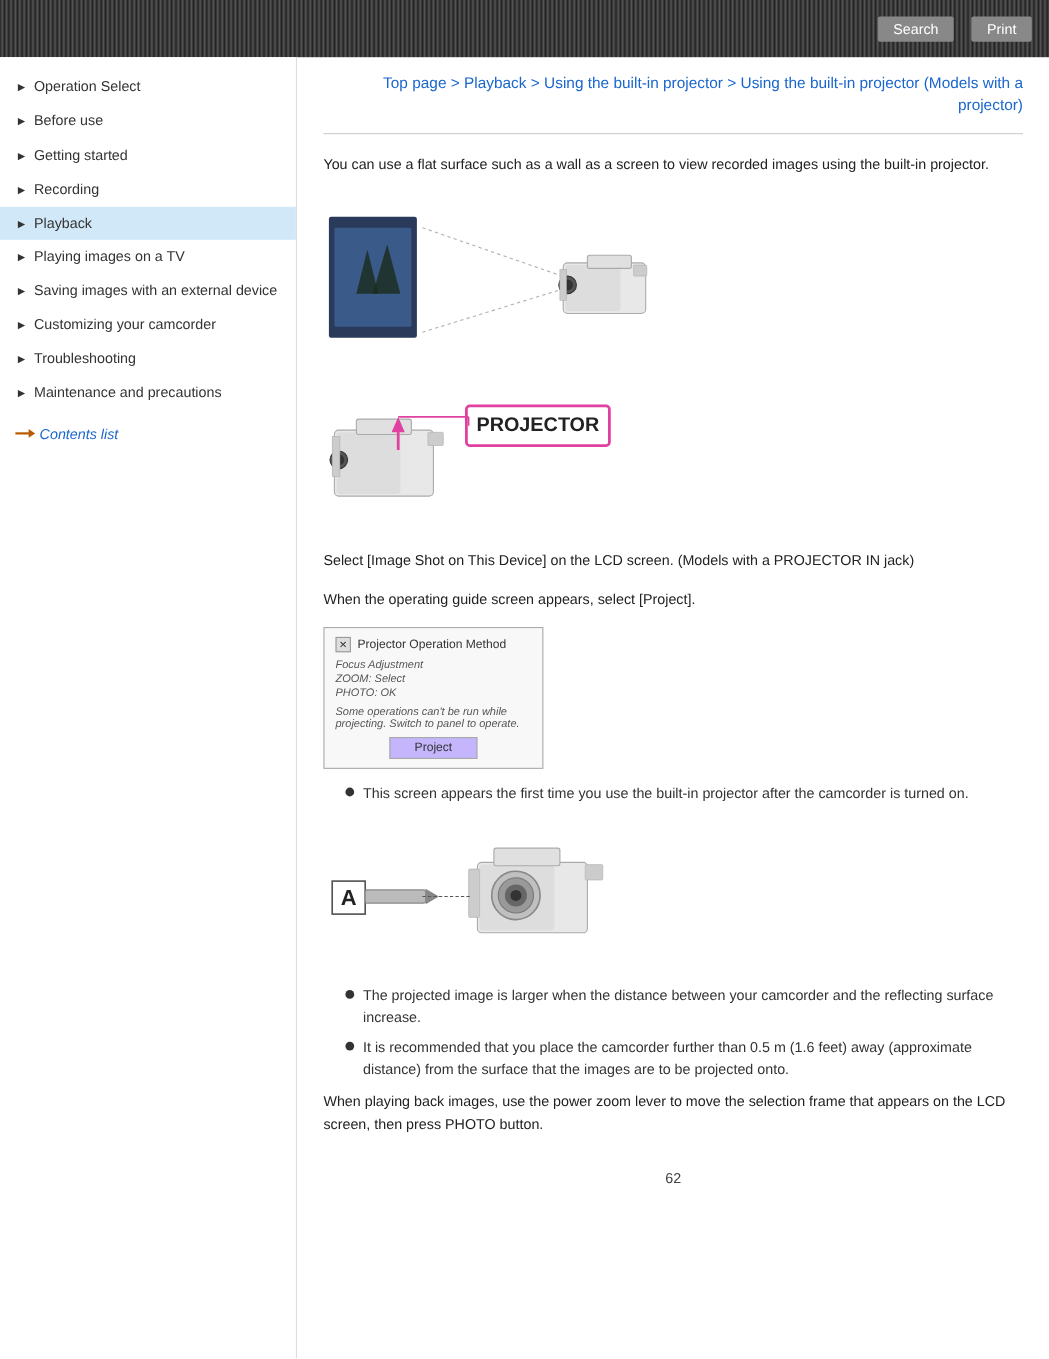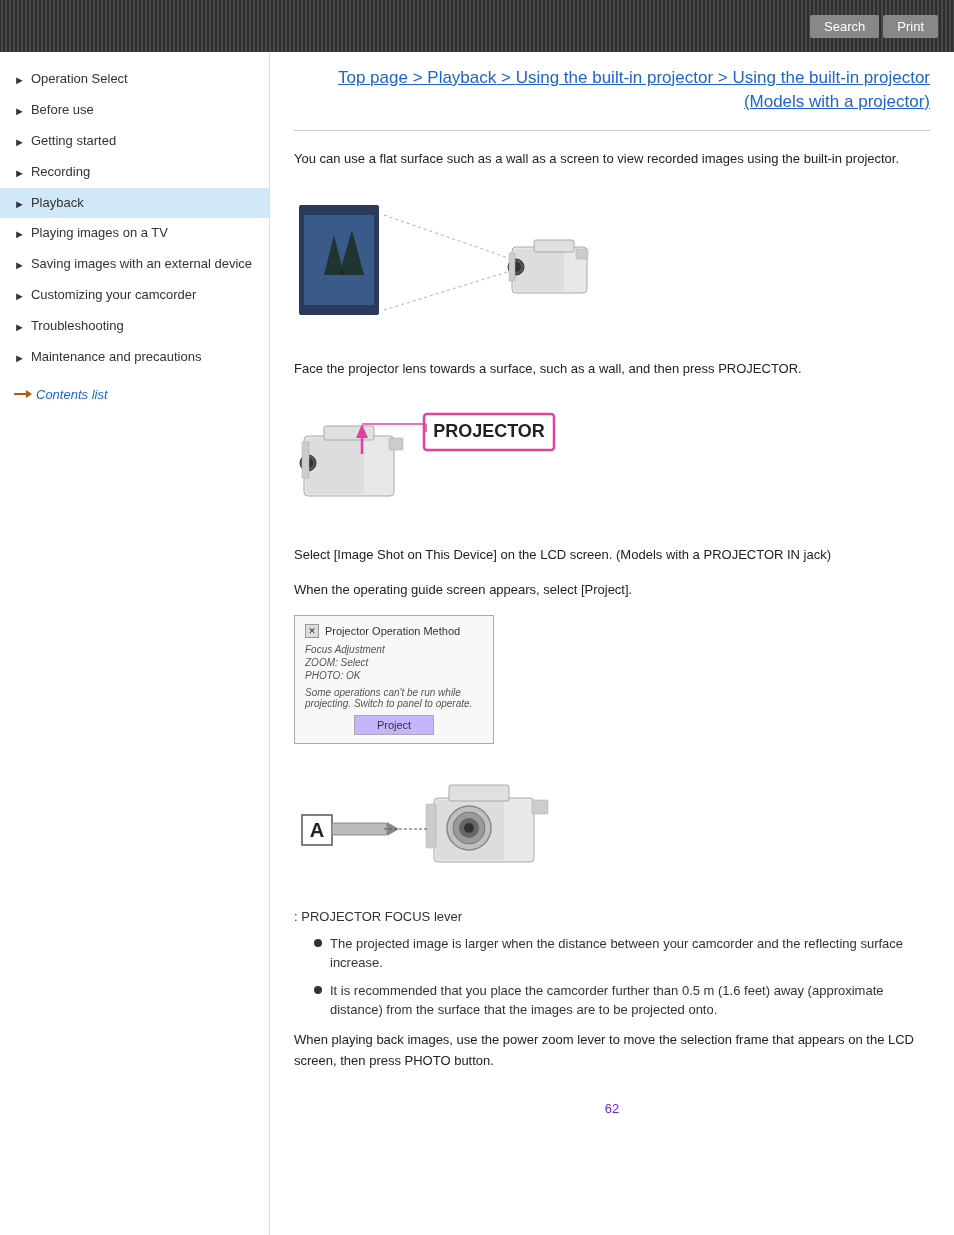--- a/index.html
+++ b/index.html
@@ -16,21 +16,21 @@
     .header-bar {
       background: repeating-linear-gradient(
         90deg,
         #222 0px, #555 2px, #222 4px
       );
       height: 52px;
       display: flex;
       align-items: center;
       justify-content: flex-end;
       padding-right: 16px;
-      gap: 4px;
+      gap: 16px;
     }
     .header-btn {
       background: #888;
       color: #fff;
       border: none;
       padding: 4px 14px;
       font-size: 13px;
       cursor: pointer;
       border-radius: 2px;
     }
@@ -110,25 +110,24 @@
     
     .content {
       flex: 1;
       padding: 14px 24px 40px 24px;
       overflow: hidden;
     }
 
     
     .breadcrumb {
       color: #1a66cc;
-      font-size: 17px;
+      font-size: 14px;
       margin-bottom: 16px;
       text-align: right;
       line-height: 1.4;
-      text-decoration: underline;
     }
     .breadcrumb a { color: #1a66cc; text-decoration: none; }
 
     
     .divider {
       border: none;
       border-top: 1px solid #ccc;
       margin: 14px 0 18px 0;
     }
 
@@ -208,21 +207,21 @@
     .focus-label {
       font-size: 13px;
       margin: 8px 0 10px 0;
     }
 
     
     .page-number {
       text-align: center;
       margin-top: 30px;
       font-size: 13px;
-      color: #6d28d9;
+      color: #404040;
     }
 
     
     .svg-diagram { display: block; margin: 16px 0; }
   </style>
 </head>
 <body>
 
 <div class="header-bar">
   <button class="header-btn">Search</button>
@@ -309,21 +308,20 @@
         <circle cx="222" cy="82" r="5" fill="#333"></circle>
 
         <rect x="215" y="68" width="6" height="28" fill="#ccc" stroke="#aaa" stroke-width="0.5"></rect>
 
         <rect x="240" y="55" width="40" height="12" fill="#e0e0e0" stroke="#aaa" stroke-width="1" rx="2"></rect>
 
         <rect x="282" y="64" width="12" height="10" fill="#ccc" stroke="#aaa" stroke-width="0.5" rx="1"></rect>
       </svg>
     </div>
 
-    <p class="content-text">Face the projector lens towards a surface, such as a wall, and then press PROJECTOR.</p>
 
     <div class="svg-diagram">
       <svg width="300" height="130" viewBox="0 0 300 130">
 
         <rect x="10" y="40" width="90" height="60" fill="#e8e8e8" stroke="#aaa" stroke-width="1" rx="4"></rect>
         <rect x="12" y="42" width="58" height="56" fill="#ddd" rx="3"></rect>
 
         <circle cx="14" cy="67" r="8" fill="#555" stroke="#333" stroke-width="1"></circle>
         <circle cx="14" cy="67" r="5" fill="#333"></circle>
 
@@ -352,20 +350,26 @@
         <div class="dialog-close">✕</div>
         <span class="dialog-title-text">Projector Operation Method</span>
       </div>
       <div class="dialog-line">Focus Adjustment</div>
       <div class="dialog-line">ZOOM: Select</div>
       <div class="dialog-line">PHOTO: OK</div>
       <div class="dialog-note">Some operations can't be run while projecting. Switch to panel to operate.</div>
       <div class="dialog-btn">Project</div>
     </div>
 
+    <div class="bullet-list">
+      <div class="bullet-item">
+        <div class="bullet-dot"></div>
+        <span>This screen appears the first time you use the built-in projector after the camcorder is turned on.</span>
+      </div>
+    </div>
 
 
     <div class="svg-diagram">
       <svg width="300" height="130" viewBox="0 0 300 130">
 
         <rect x="8" y="55" width="30" height="30" fill="#fff" stroke="#555" stroke-width="1.5"></rect>
         <text x="23" y="77" font-size="20" font-weight="bold" text-anchor="middle" fill="#222" font-family="Arial">A</text>
 
         <rect x="38" y="63" width="55" height="12" fill="#bbb" stroke="#888" stroke-width="1" rx="2"></rect>
         <polygon points="93,62 105,69 93,76" fill="#888"></polygon>
@@ -381,21 +385,20 @@
         <rect x="155" y="25" width="60" height="16" fill="#e0e0e0" stroke="#aaa" stroke-width="1" rx="2"></rect>
 
         <rect x="238" y="40" width="16" height="14" fill="#ccc" stroke="#aaa" stroke-width="0.5" rx="1"></rect>
 
         <rect x="132" y="44" width="10" height="44" fill="#ccc" stroke="#aaa" stroke-width="0.5" rx="1"></rect>
 
         <line x1="90" y1="69" x2="135" y2="69" stroke="#555" stroke-width="1" stroke-dasharray="3,2"></line>
       </svg>
     </div>
 
-    <p class="focus-label">: PROJECTOR FOCUS lever</p>
 
     <div class="bullet-list">
       <div class="bullet-item">
         <div class="bullet-dot"></div>
         <span>The projected image is larger when the distance between your camcorder and the reflecting surface increase.</span>
       </div>
       <div class="bullet-item">
         <div class="bullet-dot"></div>
         <span>It is recommended that you place the camcorder further than 0.5 m (1.6 feet) away (approximate distance) from the surface that the images are to be projected onto.</span>
       </div>

